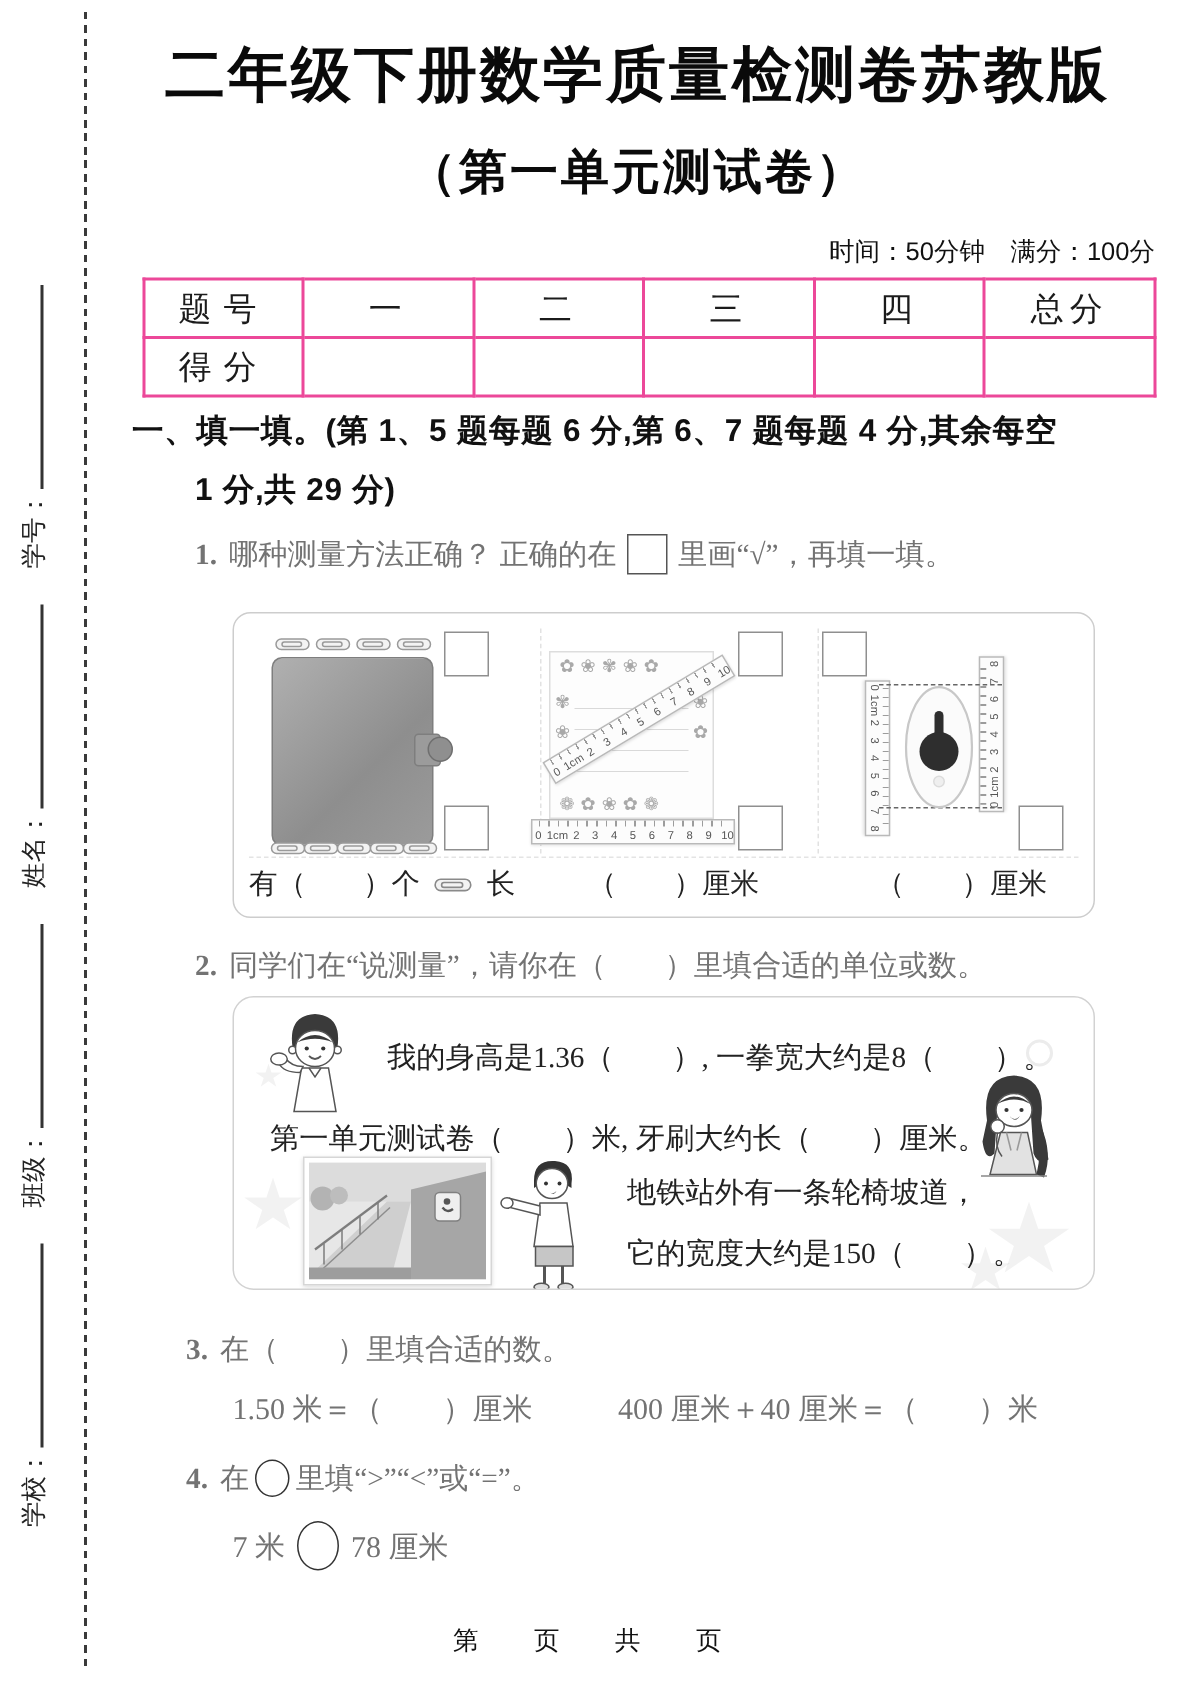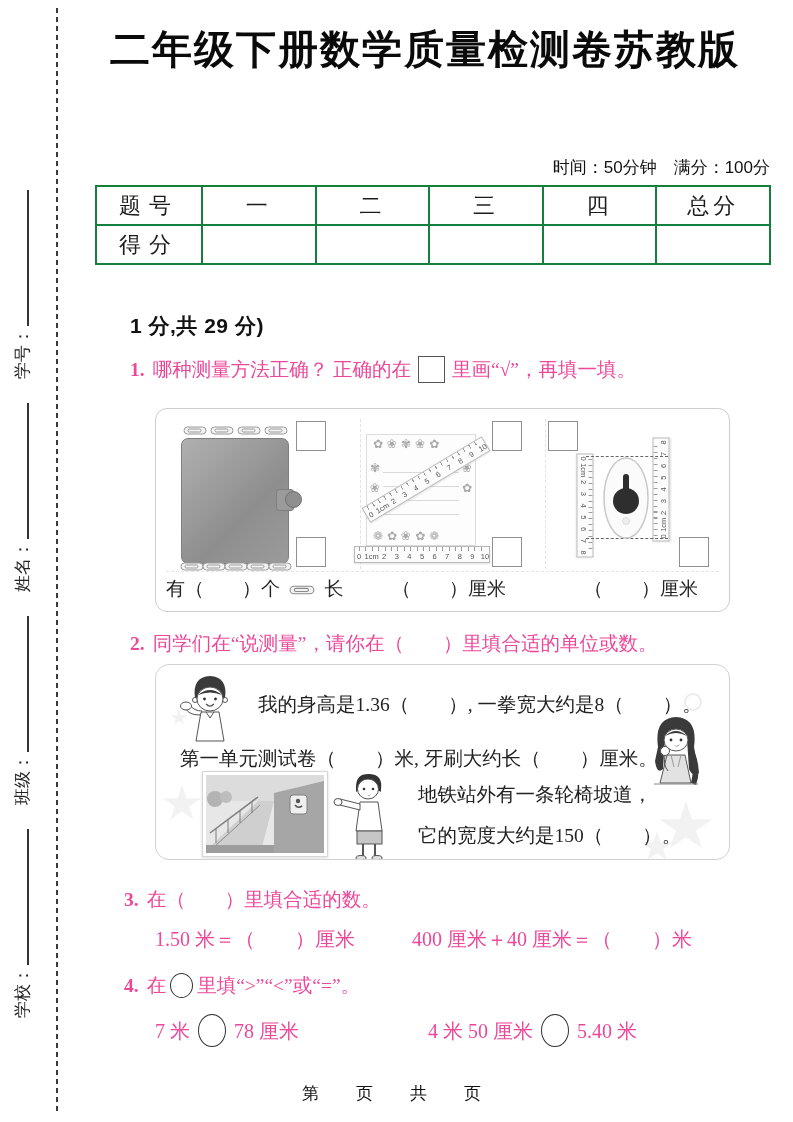--- a/index.html
+++ b/index.html
@@ -39,28 +39,28 @@
     position:absolute; right:23px; top:156px;
     font-family:"Liberation Sans","DejaVu Sans",sans-serif;
     font-size:17px; color:#111;
   }
   
   table.score {
     position:absolute; left:95px; top:185px; width:676px;
     border-collapse:collapse; table-layout:fixed;
     font-size:22px; text-align:center;
   }
-  table.score td { border:2px solid #15803d; height:39px; letter-spacing:4px; }
+  table.score td { border:2px solid #ec4899; height:39px; letter-spacing:4px; }
   table.score td.lbl { width:106px; letter-spacing:8px; }
   
   .sec {
     position:absolute; font-family:"Liberation Sans","DejaVu Sans",sans-serif;
     font-weight:bold; font-size:21px; color:#111; letter-spacing:0.5px;
   }
-  .qline { position:absolute; font-size:19.5px; color:#ec4899; white-space:nowrap; }
+  .qline { position:absolute; font-size:19.5px; color:#737373; white-space:nowrap; }
   .qnum { font-weight:bold; font-family:"Liberation Serif",serif; margin-right:8px; }
   .inline-box {
     display:inline-block; width:27px; height:27px; border:1.5px solid #555;
     vertical-align:-7px; margin:0 7px; background:#fff;
   }
   .cmp-circle {
     display:inline-block; width:28px; height:33px; border:1.6px solid #333;
     border-radius:50%; vertical-align:-9px; margin:0 8px; background:#fff;
   }
   .cmp-circle.small { width:23px; height:25px; vertical-align:-6px; margin:0 4px; }
@@ -154,20 +154,21 @@
       <span>姓名：</span>
       <span class="blank"></span>
     </span>
     <span class="field">
       <span>学号：</span>
       <span class="blank"></span>
     </span>
   </div>
 
   <div class="title">二年级下册数学质量检测卷苏教版</div>
+  <div class="subtitle">（第一单元测试卷）</div>
   <div class="meta">时间：50分钟　满分：100分</div>
 
   <table class="score">
     <tbody>
         <tr>
       <td class="lbl">题号</td>
       <td>一</td>
       <td>二</td>
       <td>三</td>
       <td>四</td>
@@ -177,20 +178,21 @@
       <td class="lbl">得分</td>
       <td></td>
       <td></td>
       <td></td>
       <td></td>
       <td></td>
     </tr>
   </tbody>
     </table>
 
+  <div class="sec" style="left:88px; top:273px;">一、填一填。(第 1、5 题每题 6 分,第 6、7 题每题 4 分,其余每空</div>
   <div class="sec" style="left:130px; top:312px;">1 分,共 29 分)</div>
 
   <div class="qline" style="left:130px; top:356px;">
     <span class="qnum">1.</span><span>哪种测量方法正确？ 正确的在</span><span class="inline-box"></span><span>里画“√”，再填一填。</span>
   </div>
 
   <div class="fig1">
     <div class="vsep" style="left:204px;"></div>
     <div class="vsep" style="left:389px;"></div>
     <div class="hsep"></div>
@@ -419,19 +421,16 @@
   </div>
   <div class="qline" style="left:155px; top:926px; font-size:20px;">1.50 米＝（　　）厘米</div>
   <div class="qline" style="left:412px; top:926px; font-size:20px;">400 厘米＋40 厘米＝（　　）米</div>
 
   <div class="qline" style="left:124px; top:972px;">
     <span class="qnum">4.</span><span>在</span><span class="cmp-circle small"></span><span>里填“&gt;”“&lt;”或“=”。</span>
   </div>
   <div class="qline" style="left:155px; top:1014px; font-size:20px;">
     <span>7 米</span><span class="cmp-circle"></span><span>78 厘米</span>
   </div>
-  <div class="qline" style="left:428px; top:1014px; font-size:20px;">
-    <span>4 米 50 厘米</span><span class="cmp-circle"></span><span>5.40 米</span>
-  </div>
 
   <div class="footer">第　页　共　页</div>
 
 </div>
 
 </body></html>

